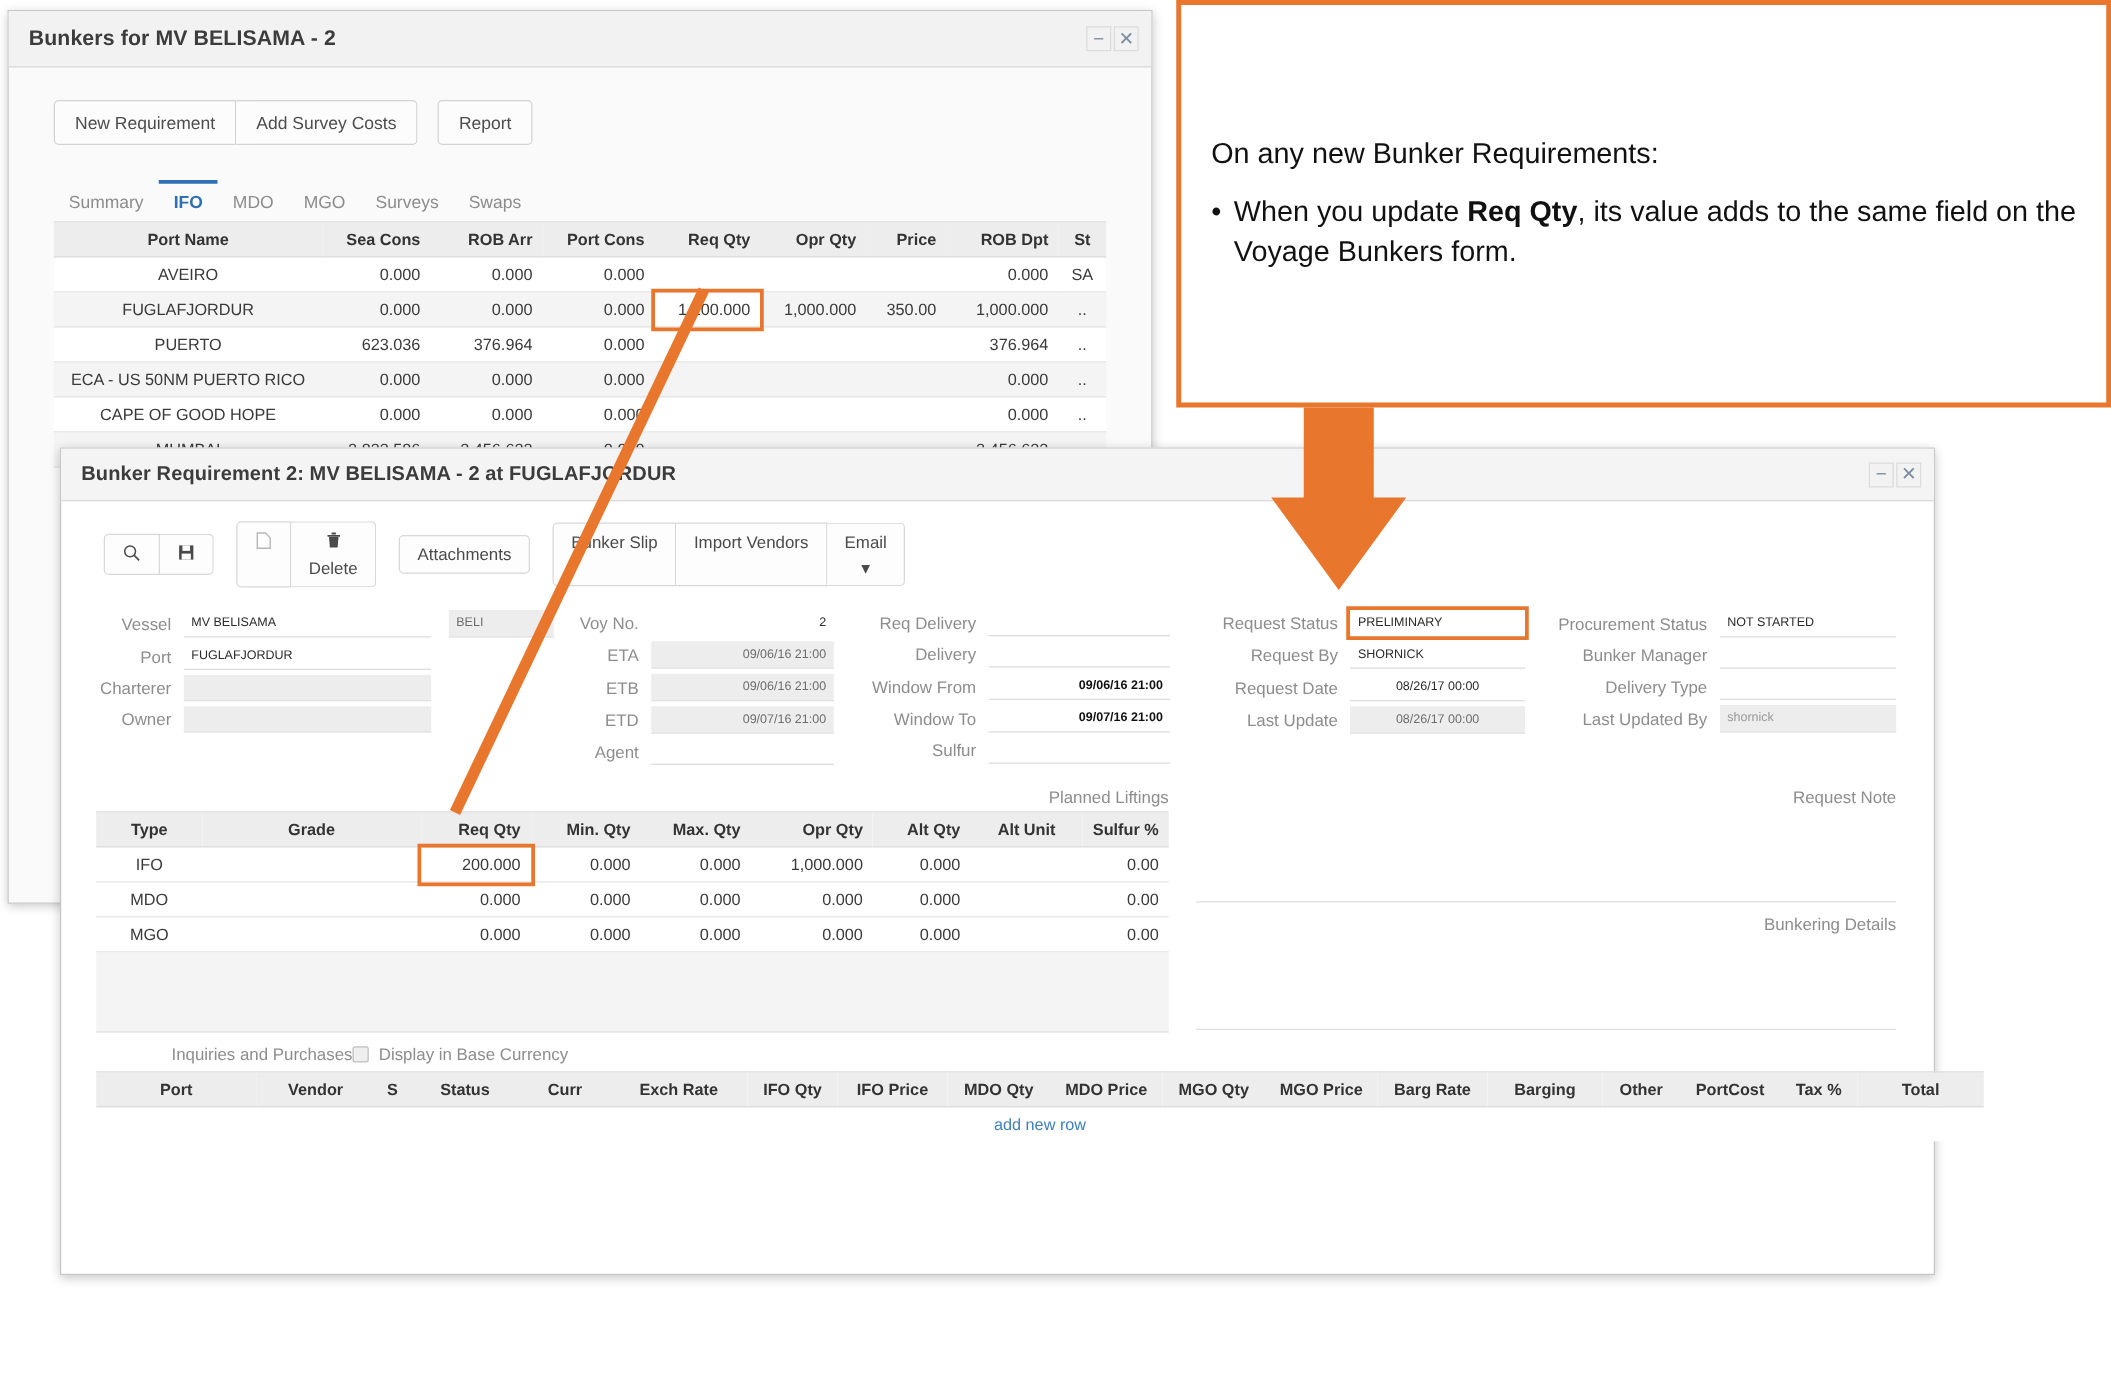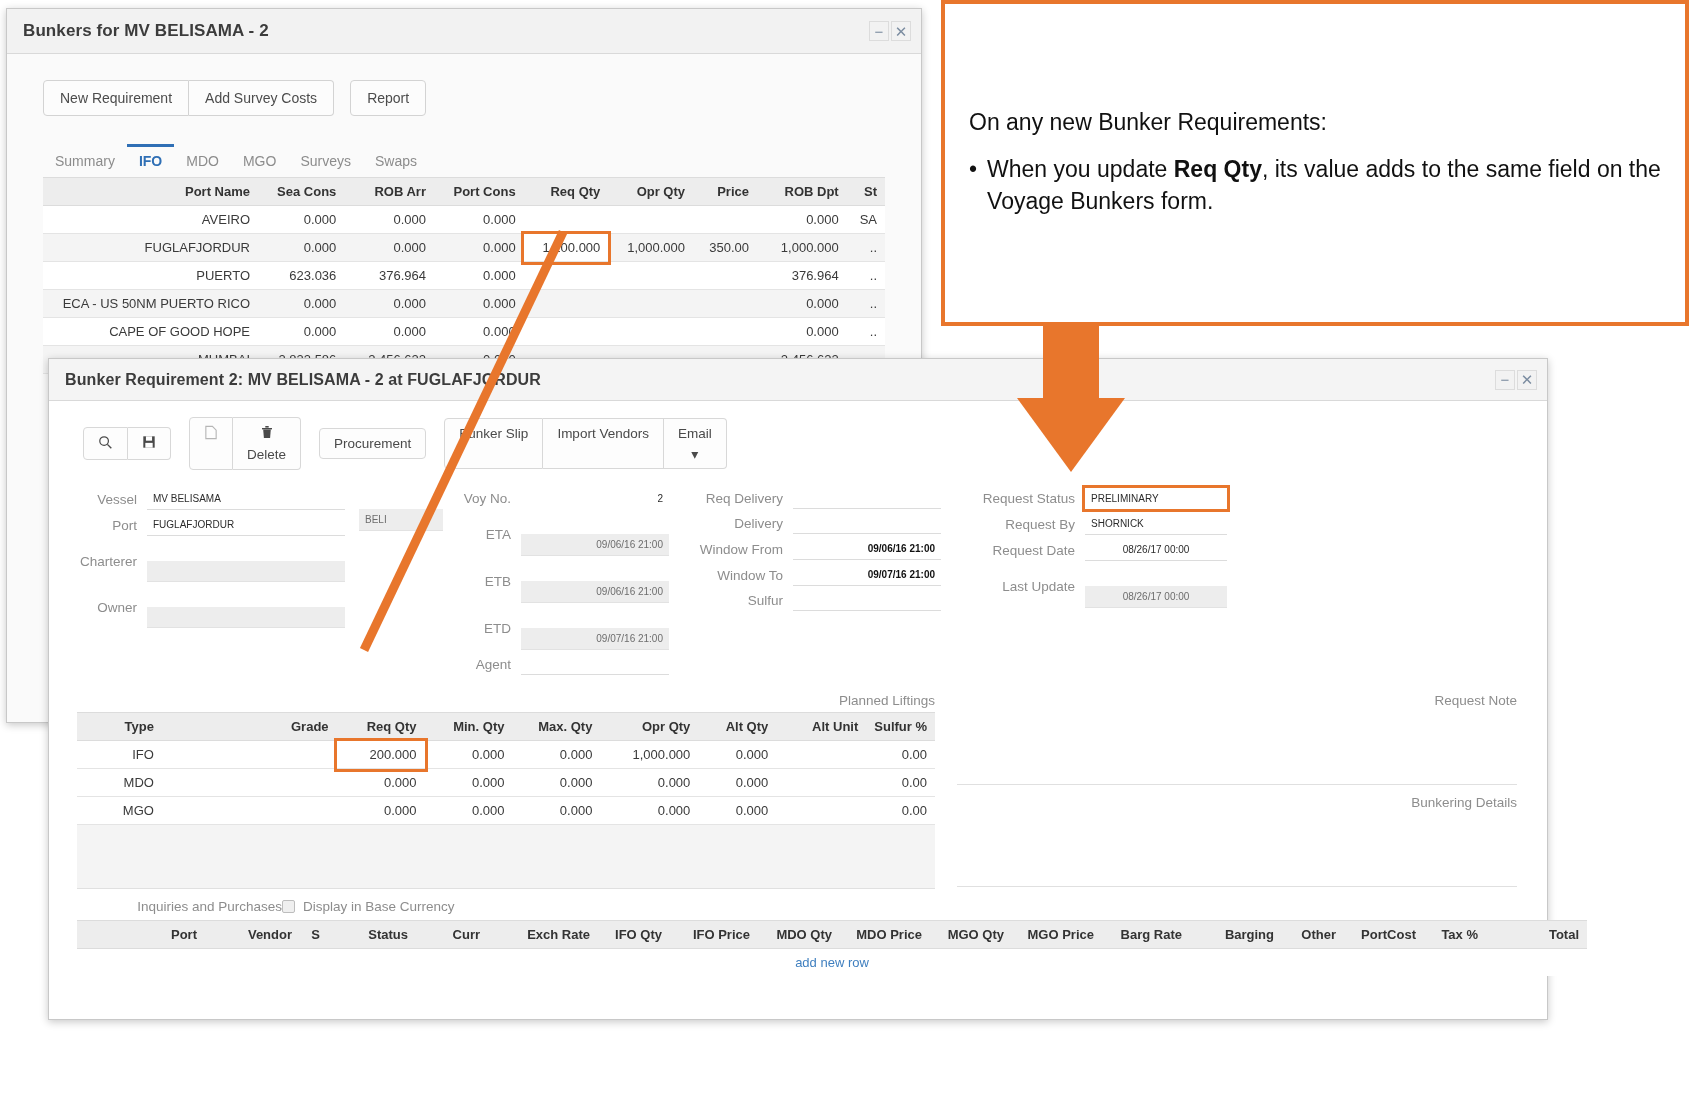--- a/index.html
+++ b/index.html
@@ -66,21 +66,21 @@
   table.grid th {
     background:#ededed;
     border-top:1px solid #dcdcdc;
     border-bottom:1px solid #dcdcdc;
     padding:6px 8px;
     font-weight:bold;
     color:#333;
     text-align:right;
     white-space:nowrap;
   }
-  table.grid th.l, table.grid td.l { text-align:right; }
+  table.grid th.l, table.grid td.l { text-align:center; }
   table.grid td {
     border-bottom:1px solid #e4e4e4;
     padding:6px 8px;
     text-align:right;
     color:#3a3a3a;
     white-space:nowrap;
   }
   table.grid tbody tr:nth-child(odd)  { background:#ffffff; }
   table.grid tbody tr:nth-child(even) { background:#f4f4f4; }
 
@@ -104,21 +104,21 @@
 
   
   .form-area { position:relative; padding:8px 0 0 0; }
   .fgrid { display:grid; grid-template-columns:auto 1fr; column-gap:8px; row-gap:4px; align-items:center; }
   .flabel { text-align:right; color:#8d8d8d; font-size:13.5px; white-space:nowrap; padding-right:2px; }
   .fval {
     border-bottom:1px solid #dcdcdc;
     min-height:21px; line-height:21px;
     padding:0 6px; font-size:10px; color:#2b2b2b;
   }
-  .fval.ro  { background:#ededed; color:#6d6d6d; border-bottom:1px solid #e2e2e2;margin-top:21px; }
+  .fval.ro  { background:#ededed; color:#6d6d6d; border-bottom:1px solid #e2e2e2; }
   .fval.r   { text-align:right; }
   .fval.b   { font-weight:bold; color:#111; }
   .fval.ph  { color:#9a9a9a; }
 
   .section-label { color:#8d8d8d; font-size:13.5px; margin:10px 0 4px 0;text-align:right; }
 
   .hl { outline:3px solid #e8762c; outline-offset:0; background:#fff !important; position:relative; }
 
   .note-line { border-bottom:1px solid #e0e0e0; height:1px; }
 
@@ -298,21 +298,21 @@
           <svg width="12" height="14" viewBox="0 0 12 14">
               <rect x="1" y="3" width="10" height="1.4" fill="#4a4a4a"></rect>
               <rect x="4.3" y="1" width="3.4" height="1.6" fill="#4a4a4a"></rect>
               <path d="M2.2 4.6h7.6l-.7 8.4H2.9z" fill="#4a4a4a"></path>
             </svg>
         </span>
         <span>Delete</span>
       </button>
     </div>
     <div class="tb-group">
-      <button class="tb-btn">Procurement</button>
+      <button class="tb-btn">Attachments</button>
     </div>
     <div class="tb-group">
       <button class="tb-btn">Bunker Slip</button>
       <button class="tb-btn">Import Vendors</button>
       <button class="tb-btn">
         <span>Email</span>
         <span class="ico">▾</span>
       </button>
     </div>
   </div>
@@ -366,20 +366,30 @@
         <div class="flabel">Request Status</div>
         <div class="fval hl" style="border-bottom:0;">PRELIMINARY</div>
         <div class="flabel">Request By</div>
         <div class="fval">SHORNICK</div>
         <div class="flabel">Request Date</div>
         <div class="fval" style="text-align:center;">08/26/17 00:00</div>
         <div class="flabel">Last Update</div>
         <div class="fval ro" style="text-align:center;">08/26/17 00:00</div>
       </div>
 
+      <div class="fgrid" style="width:290px; margin-left:10px; grid-template-columns:138px 1fr;">
+        <div class="flabel">Procurement Status</div>
+        <div class="fval">NOT STARTED</div>
+        <div class="flabel">Bunker Manager</div>
+        <div class="fval"></div>
+        <div class="flabel">Delivery Type</div>
+        <div class="fval"></div>
+        <div class="flabel">Last Updated By</div>
+        <div class="fval ro ph">shornick</div>
+      </div>
     </div>
   </div>
 
   <div style="display:flex; padding:8px 30px 0 28px; gap:22px;">
 
     <div style="width:858px;">
       <div class="section-label">Planned Liftings</div>
       <table class="grid">
         <thead>
             <tr>

